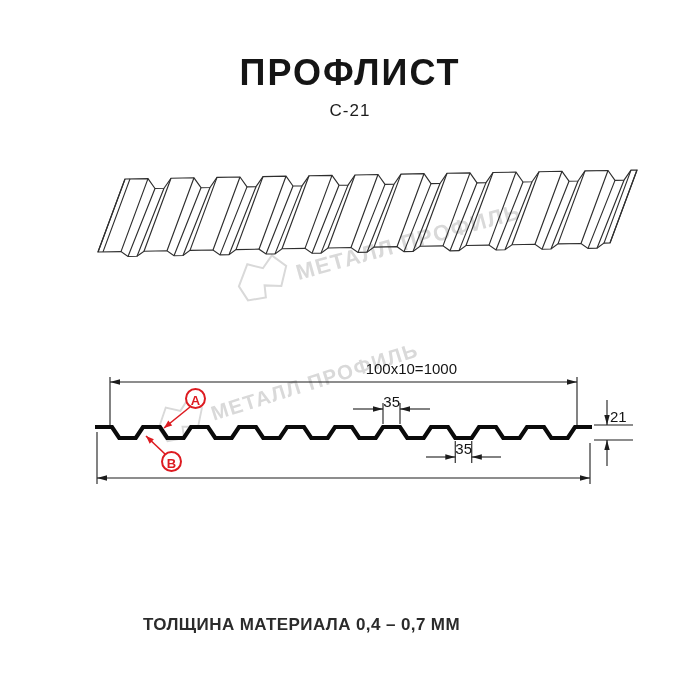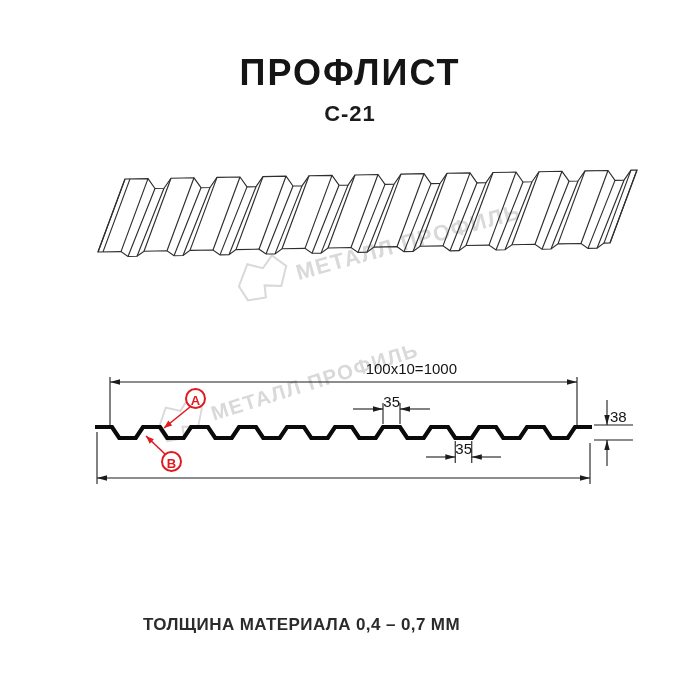--- a/index.html
+++ b/index.html
@@ -6,21 +6,21 @@
   .stage{
     position:relative;width:700px;height:700px;background:#ffffff;overflow:hidden;
     font-family:"Liberation Sans",sans-serif;
   }
   .page-title{
     position:absolute;left:0;top:52px;width:700px;text-align:center;
     font-size:36px;font-weight:800;letter-spacing:2px;color:#151515;
   }
   .product-code{
     position:absolute;left:0;top:101px;width:700px;text-align:center;
-    font-size:22px;font-weight:700;letter-spacing:1px;color:#1b1b1b;
+    font-size:17px;font-weight:400;letter-spacing:1px;color:#1b1b1b;
   }
   .footer-note{
     position:absolute;left:0;top:615px;width:603px;text-align:center;
     font-size:17px;font-weight:700;letter-spacing:.4px;color:#2b2b2b;
   }
   svg.canvas{position:absolute;left:0;top:0;}
   .dim{
     position:absolute;font-size:15px;color:#141414;white-space:nowrap;
   }
   .dim.center{text-align:right;}
@@ -92,19 +92,19 @@
         <line x1="190" y1="407" x2="164" y2="428" stroke="#dd1b21" stroke-width="1.6"></line>
         <polygon points="164,428 172.2,425.4 168.3,420.6" fill="#dd1b21"></polygon>
         <line x1="165" y1="454" x2="146" y2="436" stroke="#dd1b21" stroke-width="1.6"></line>
         <polygon points="146,436 149.7,443.8 153.9,439.3" fill="#dd1b21"></polygon>
       </g>
     </svg>
 
   <div class="dim center" style="left:257px;top:360px;width:200px;">100x10=1000</div>
   <div class="dim center" style="left:340px;top:393px;width:60px;">35</div>
   <div class="dim center" style="left:412px;top:440px;width:60px;">35</div>
-  <div class="dim" style="left:610px;top:408px;">38</div>
+  <div class="dim" style="left:610px;top:408px;">21</div>
 
   <div class="badge" style="left:185px;top:388px;">А</div>
   <div class="badge" style="left:161px;top:451px;">В</div>
 
   <div class="footer-note">ТОЛЩИНА МАТЕРИАЛА 0,4 – 0,7 ММ</div>
 </div>
 
 </body></html>

